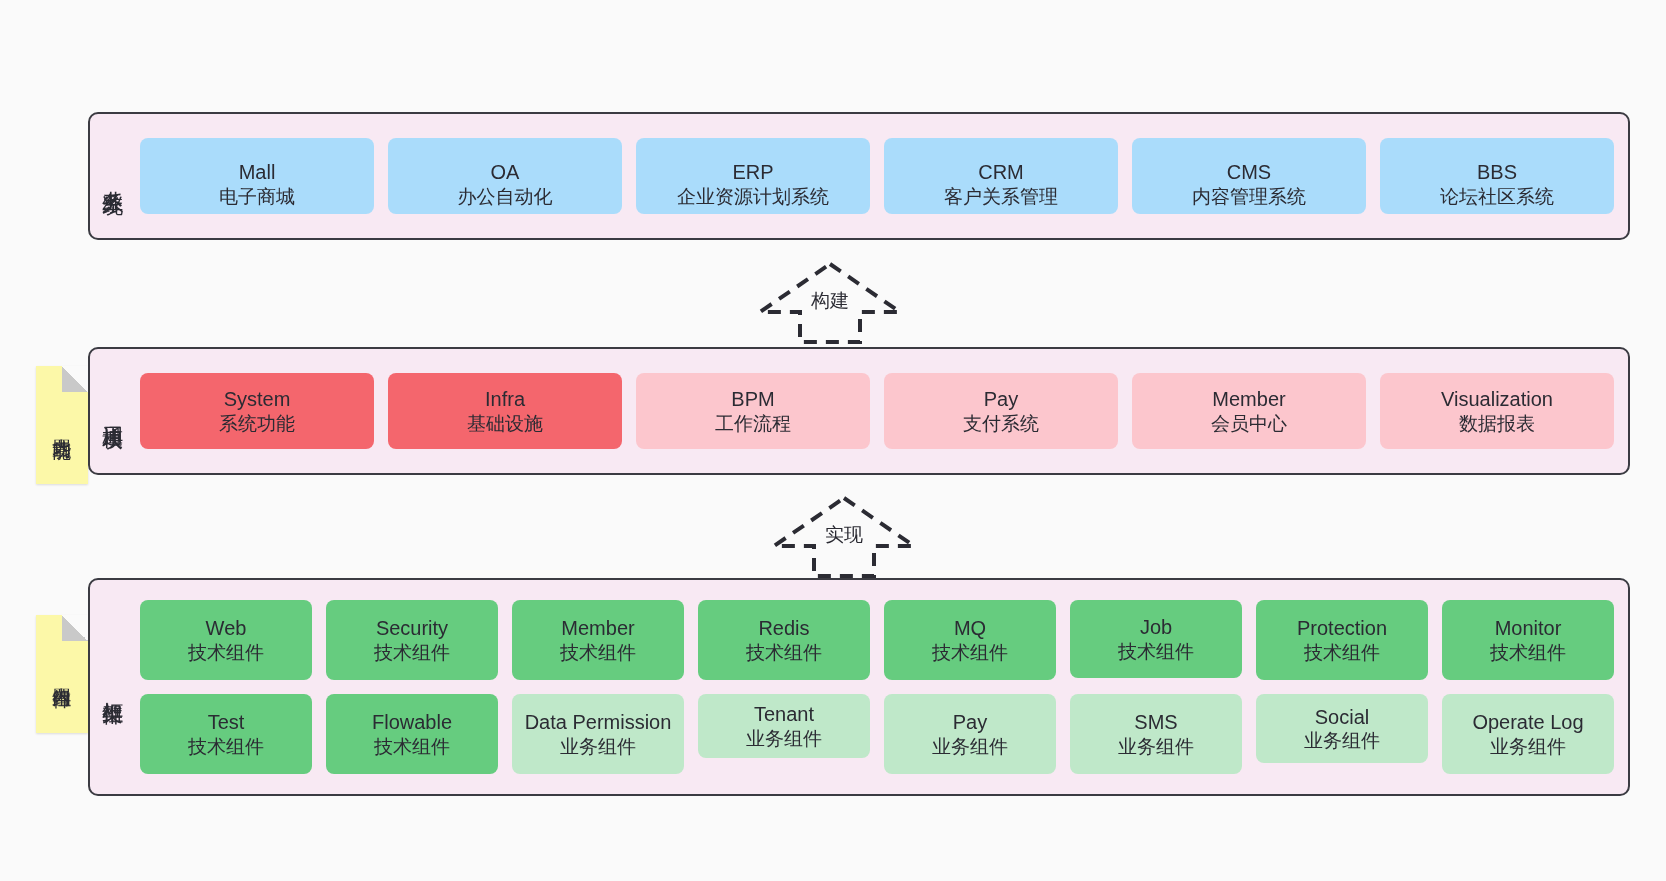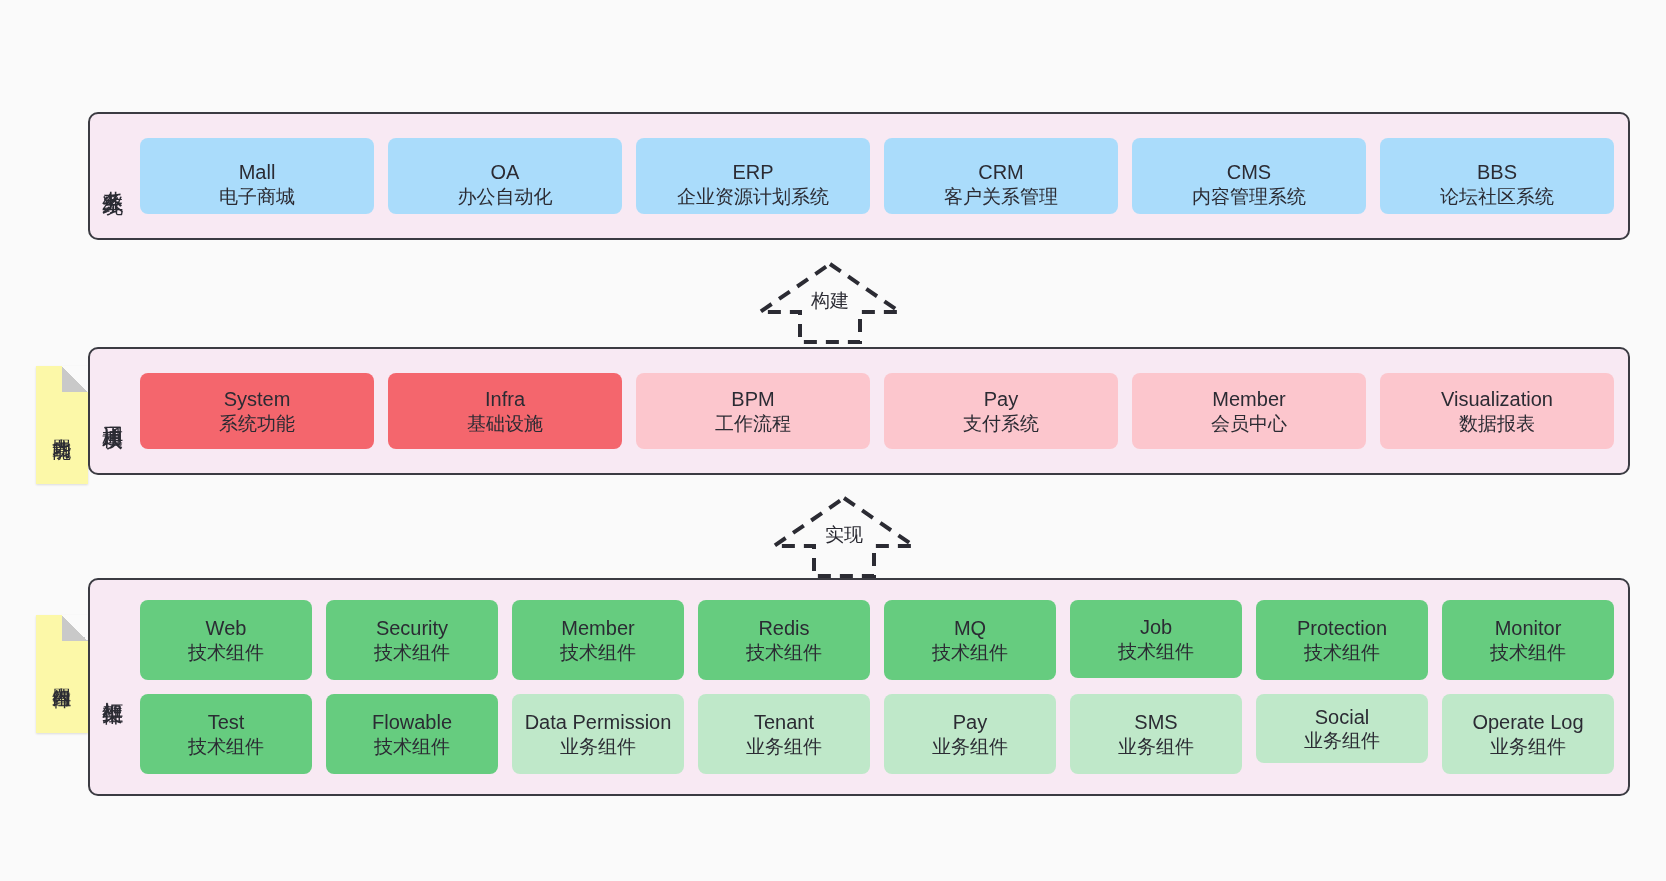--- a/index.html
+++ b/index.html
@@ -257,21 +257,21 @@
           <span class="cn">技术组件</span>
         </div>
         <div class="card c-green" style="height:80px;">
           <span class="en">Flowable</span>
           <span class="cn">技术组件</span>
         </div>
         <div class="card c-lightgreen" style="height:80px;">
           <span class="en">Data Permission</span>
           <span class="cn">业务组件</span>
         </div>
-        <div class="card c-lightgreen" style="height:80px;">
+        <div class="card c-lightgreen" style="height:64px;">
           <span class="en">Tenant</span>
           <span class="cn">业务组件</span>
         </div>
         <div class="card c-lightgreen" style="height:80px;">
           <span class="en">Pay</span>
           <span class="cn">业务组件</span>
         </div>
         <div class="card c-lightgreen" style="height:80px;">
           <span class="en">SMS</span>
           <span class="cn">业务组件</span>

